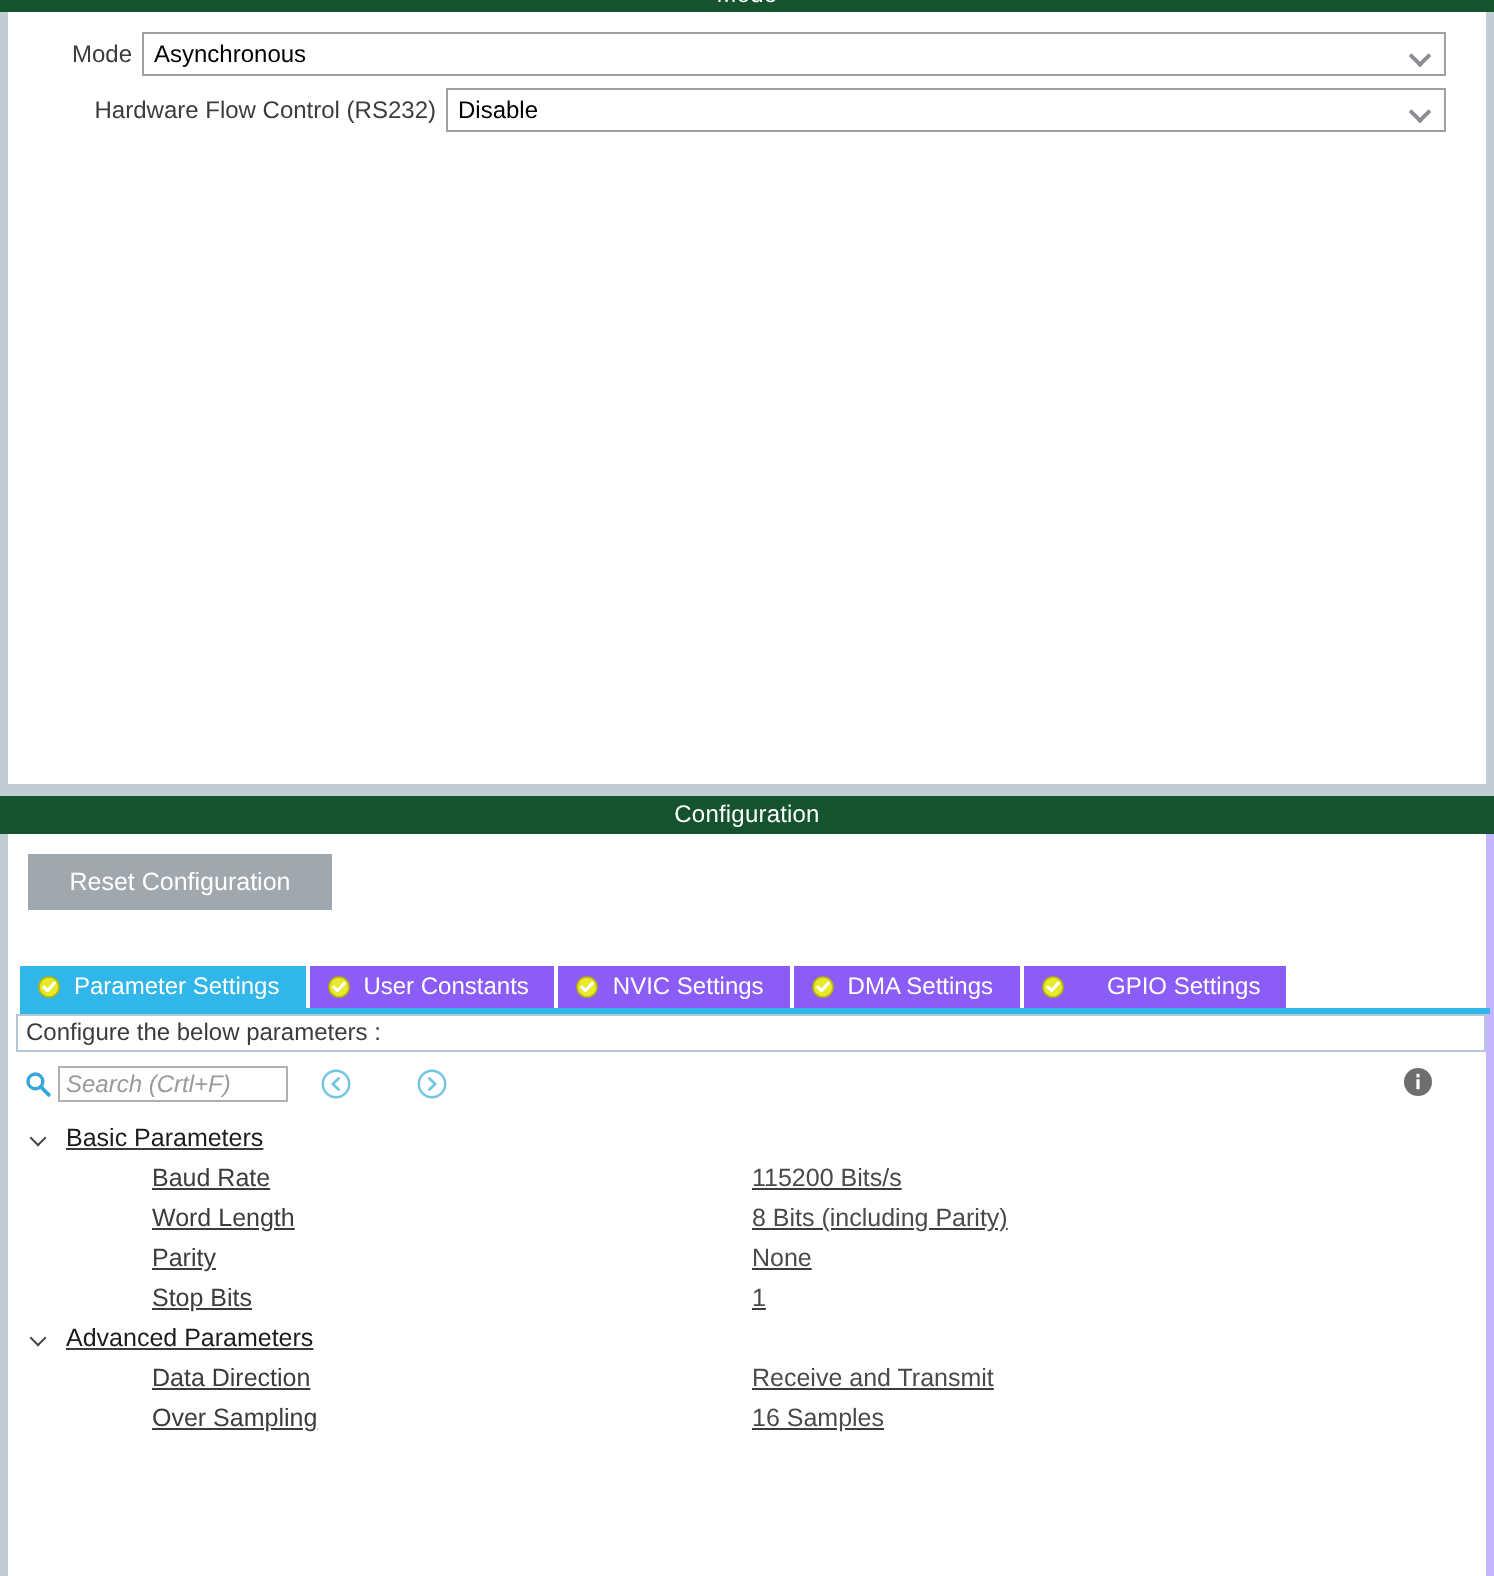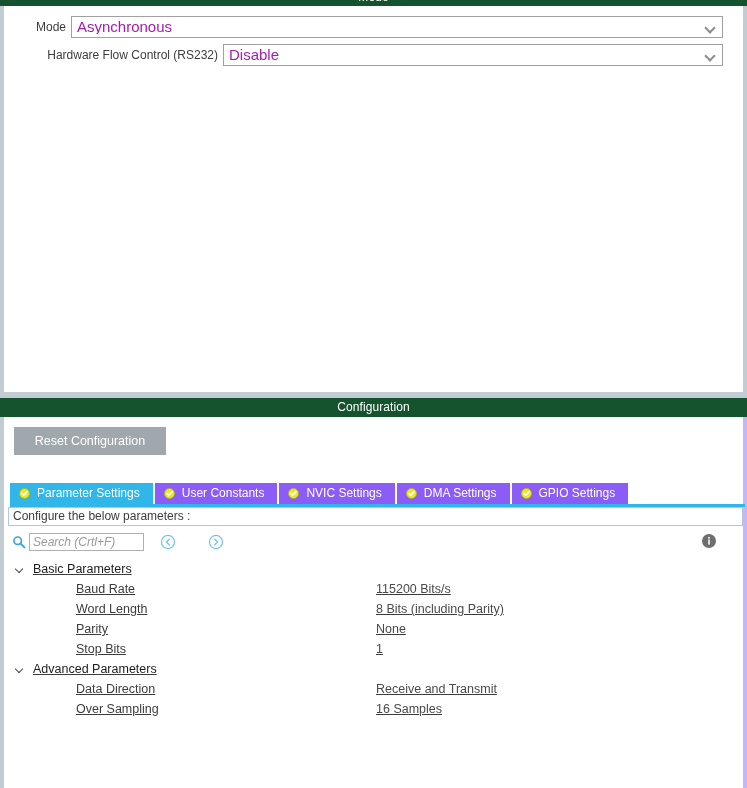--- a/index.html
+++ b/index.html
@@ -72,22 +72,22 @@
     border: 1px solid #a0a0a0;
     background: #ffffff;
     box-sizing: border-box;
     display: flex;
     align-items: center;
     justify-content: space-between;
     padding: 0 4px 0 5px;
     position: relative;
   }
   .combo .combo-value {
-    font-size: 15px;
-    color: #a21caf;
+    font-size: 12px;
+    color: #000000;
     line-height: 14px;
     white-space: nowrap;
     overflow: hidden;
   }
   .chev {
     width: 13px;
     height: 13px;
     flex: 0 0 13px;
     position: relative;
   }
@@ -397,21 +397,21 @@
       <div class="tab">
         <span class="tab-check">
           <svg width="11" height="11" viewBox="0 0 11 11">
             <circle cx="5.5" cy="5.5" r="5" fill="#e9e92c" stroke="#b8b800" stroke-width="0.8"></circle>
             <path d="M3 5.6 L4.7 7.3 L8.2 3.6" fill="none" stroke="#ffffff" stroke-width="1.6" stroke-linecap="round" stroke-linejoin="round"></path>
           </svg>
         </span>
         <span>DMA Settings</span>
       </div>
 
-      <div class="tab" style="border-right:none;">
+      <div class="tab" style="border-right:none;gap:15px;">
         <span class="tab-check">
           <svg width="11" height="11" viewBox="0 0 11 11">
             <circle cx="5.5" cy="5.5" r="5" fill="#e9e92c" stroke="#b8b800" stroke-width="0.8"></circle>
             <path d="M3 5.6 L4.7 7.3 L8.2 3.6" fill="none" stroke="#ffffff" stroke-width="1.6" stroke-linecap="round" stroke-linejoin="round"></path>
           </svg>
         </span>
         <span>GPIO Settings</span>
       </div>
 
     </div>

